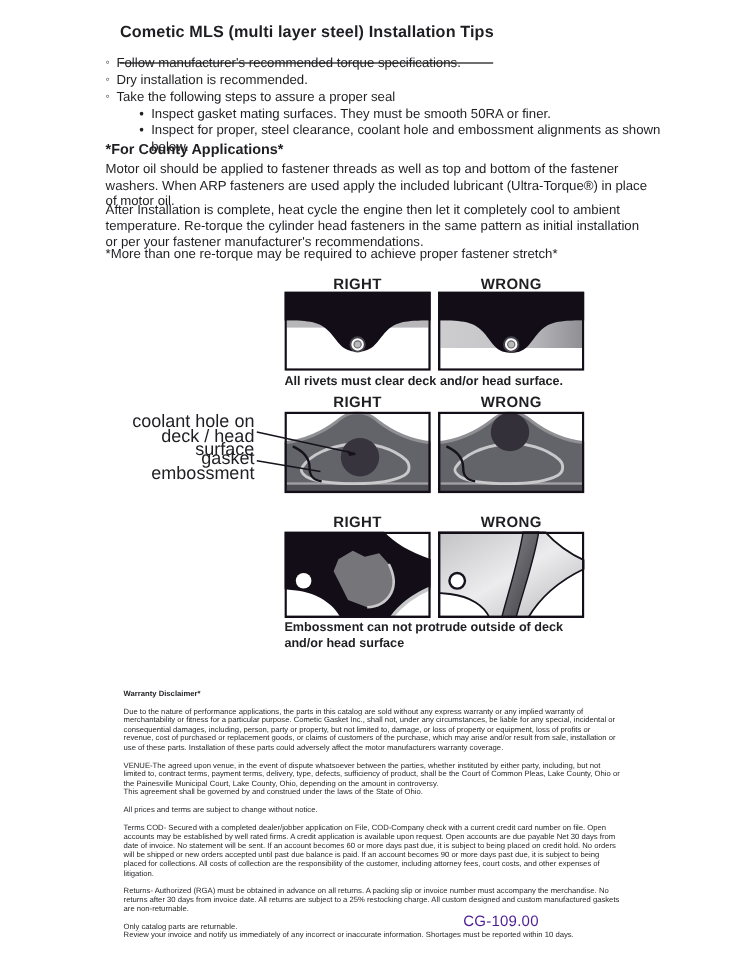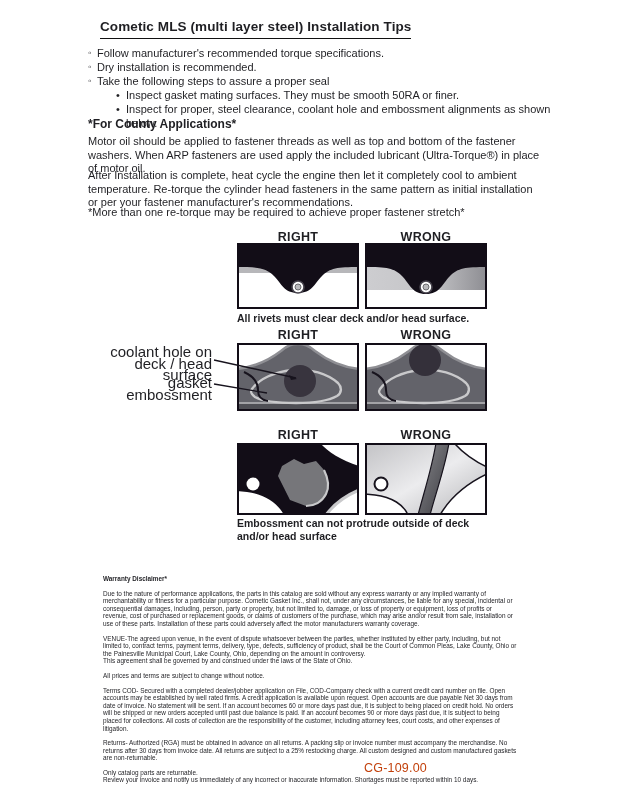--- a/index.html
+++ b/index.html
@@ -3,21 +3,21 @@
 <meta charset="utf-8">
 <style>
   html,body{margin:0;padding:0;background:#fff;}
   .page{
     position:relative;width:618px;height:800px;background:#fff;overflow:hidden;
     font-family:"Liberation Sans",sans-serif;color:#1f1f23;
   }
   .abs{position:absolute;}
   .title{
     left:100px;top:19px;font-size:13.5px;font-weight:700;letter-spacing:.1px;
-    border-bottom:1.5px solid #111;padding-bottom:4px;display:inline-block;
+    border-bottom:1.5px solid #111;padding-bottom:18px;display:inline-block;
   }
   .bullets{left:88px;top:46px;width:470px;font-size:11px;line-height:14px;}
   .b{display:flex;}
   .b .bm{width:9px;flex:0 0 9px;font-size:10px;}
   .b.sub{margin-left:28px;}
   .b.sub .bm{width:10px;flex:0 0 10px;font-size:11px;}
   .diesel-heading{left:88px;top:117px;font-size:12px;font-weight:700;}
   .body-p{left:88px;width:452px;font-size:11px;line-height:13.5px;}
   .p1{top:135px;}
   .p2{top:169px;}
@@ -26,21 +26,21 @@
   .panel{width:122px;display:block;}
   .left-col{left:237px;}
   .right-col{left:365px;}
   .caption{font-size:10.5px;font-weight:600;line-height:12.5px;}
   .ml{white-space:pre-line;}
   .anno{width:114px;left:98px;text-align:right;font-size:15px;line-height:11.5px;}
   .lines-overlay{left:110px;top:344px;pointer-events:none;z-index:5;}
   .fineprint{left:103px;top:575px;width:414px;font-size:6.4px;line-height:7.6px;color:#26262a;}
   .fineprint .hd{font-weight:700;margin:0 0 7px 0;}
   .fineprint p{margin:0 0 7px 0;white-space:pre-line;}
-  .pagenum{left:364px;top:761px;font-size:12.5px;letter-spacing:.2px;color:#c2410c;}
+  .pagenum{left:386px;top:761px;font-size:12.5px;letter-spacing:.2px;color:#4c1d95;}
 </style>
 </head>
 <body>
 
 <div class="page">
 
   <div class="abs title">Cometic MLS (multi layer steel) Installation Tips</div>
 
   <div class="abs bullets">
     <div class="b">

